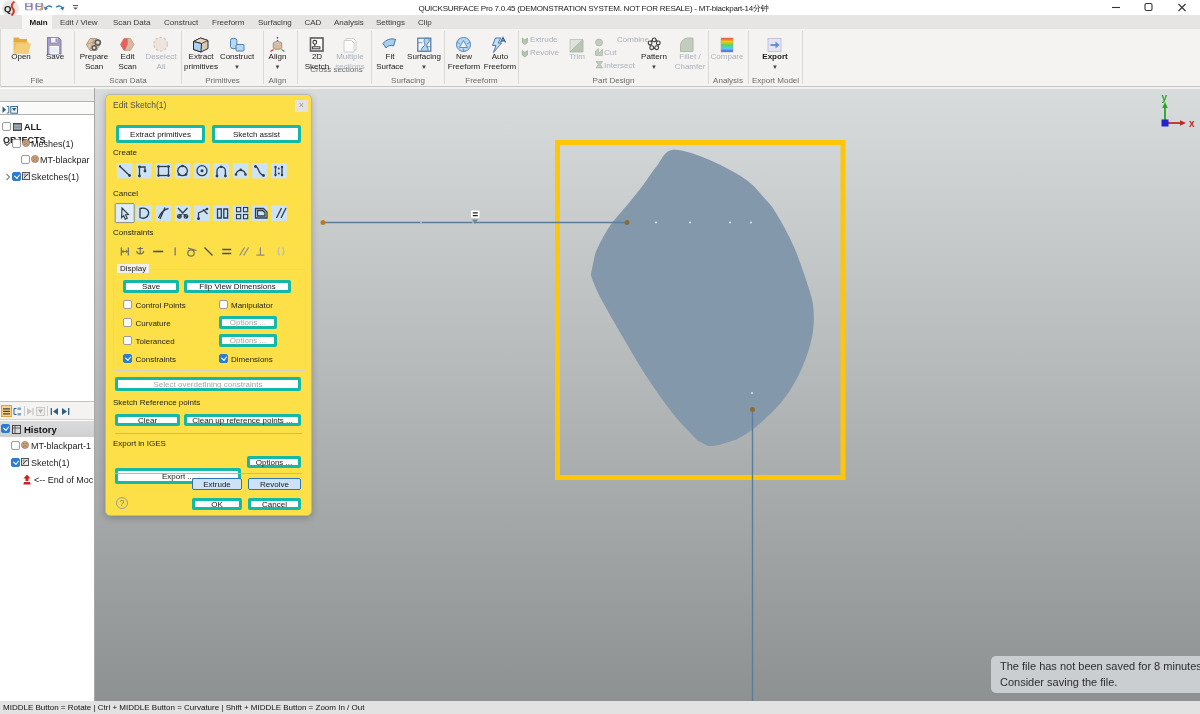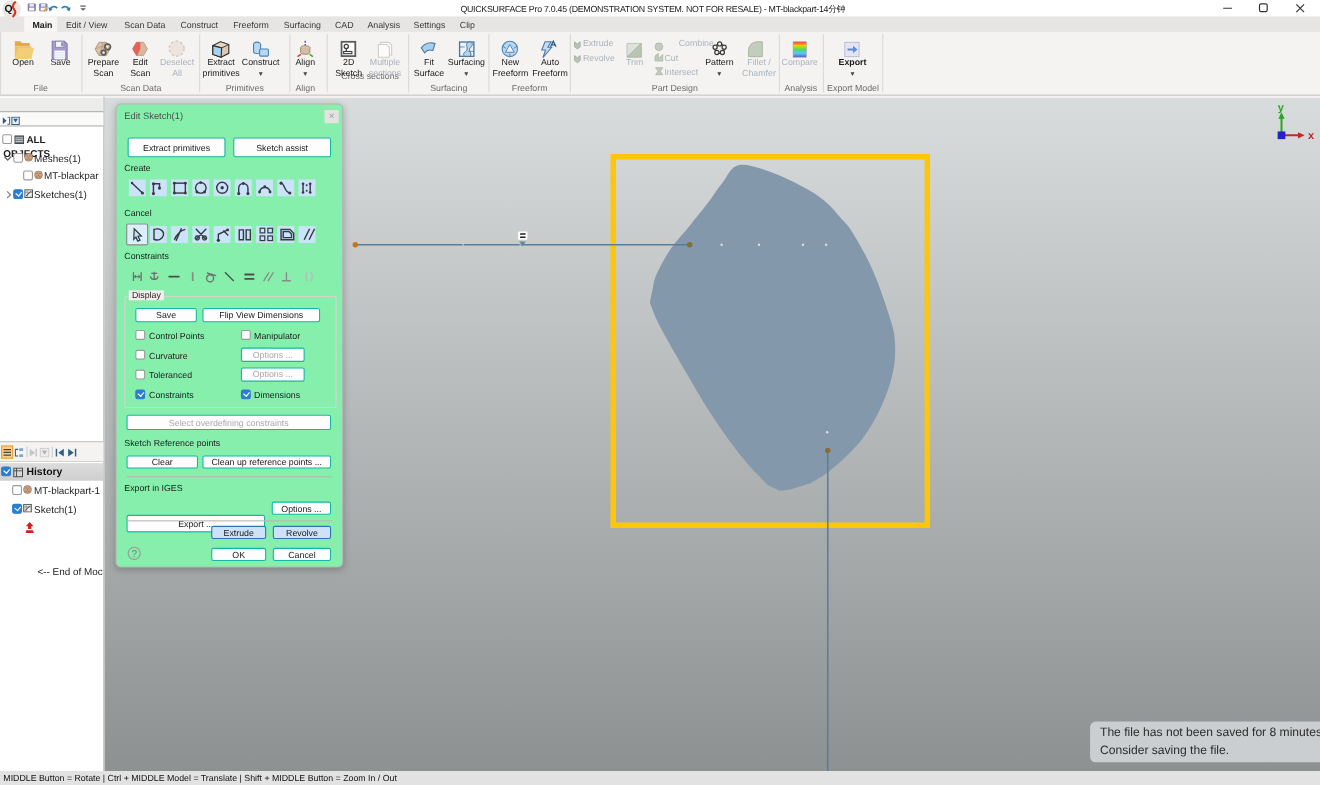--- a/index.html
+++ b/index.html
@@ -3,21 +3,21 @@
 <meta charset="utf-8">
 <style>
   * { margin:0; padding:0; box-sizing:border-box; }
   html,body { width:1200px; height:714px; overflow:hidden; }
   body { font-family:"Liberation Sans", sans-serif; background:#fff; }
   #app { position:relative; width:1200px; height:714px; background:#f2f1ef; }
   .abs { position:absolute; }
   .glabel { font-size:8px; color:#6b6b6b; text-align:center; }
   .ilabel { font-size:8px; color:#1a1a1a; text-align:center; line-height:10px; }
   .dis { color:#a9b2bd; }
-  .dlgbtn { background:#fdfdfd; border:1px solid #14b8a6; border-radius:2px; font-size:8px; color:#1a1a1a; text-align:right; display:flex; align-items:center; justify-content:center; }
+  .dlgbtn { background:#fdfdfd; border:3px solid #14b8a6; border-radius:2px; font-size:8px; color:#1a1a1a; text-align:right; display:flex; align-items:center; justify-content:center; }
   .bluebtn { background:#cde2f7; border:1px solid #2e75b6; border-radius:2px; font-size:8px; color:#1a1a1a; text-align:center; display:flex; align-items:center; justify-content:center; }
   .dlbl { font-size:8px; color:#1c1c1c; }
   .cb { position:absolute; width:8.5px; height:8.5px; background:#fdfdfd; border:1px solid #9b9b9b; border-radius:2px; }
   .cbc { position:absolute; width:8.5px; height:8.5px; background:#2b7cd3; border:1px solid #2b7cd3; border-radius:2px; }
   .cbc:after { content:""; position:absolute; left:1.8px; top:0.3px; width:2.6px; height:4.4px; border:solid #fff; border-width:0 1.3px 1.3px 0; transform:rotate(40deg); }
   .trow { position:absolute; font-size:9px; color:#1c1c1c; }
 </style>
 </head>
 <body>
 <div id="app">
@@ -370,21 +370,21 @@
     <svg class="abs" style="left:21px;top:370px" width="8" height="8">
         <rect x="0.5" y="0.5" width="7" height="7" fill="#ececec" stroke="#555" stroke-width="1"></rect>
         <path d="M 0.5 2.8 h 7 M 2.8 0.5 v 7" stroke="#777" stroke-width="0.6"></path>
         <path d="M 1.8 6.2 L 6.2 1.8" stroke="#333" stroke-width="0.9"></path>
       </svg>
     <span class="trow" style="left:31px;top:370px;">Sketch(1)</span>
     <svg class="abs" style="left:22px;top:386px" width="10" height="11" viewBox="0 0 10 11">
       <path d="M 5 0.5 L 8.5 4.5 L 6.5 4.5 L 6.5 7 L 3.5 7 L 3.5 4.5 L 1.5 4.5 Z" fill="#cc2222"></path>
       <path d="M 2 8 L 8 8 L 8.7 10.5 L 1.3 10.5 Z" fill="#cc2222"></path>
     </svg>
-    <span class="trow" style="left:34px;top:387px;margin-top:40px;">&lt;-- End of Moc</span>
+    <span class="trow" style="left:34px;top:387px;">&lt;-- End of Moc</span>
   </div>
 
   <svg id="vp" class="abs" style="left:95px;top:89px;" width="1105" height="612" viewBox="0 0 1105 612">
     <defs>
       <linearGradient id="vpg" x1="0" y1="0" x2="0" y2="1">
         <stop offset="0" stop-color="#d9dcdd"></stop>
         <stop offset="1" stop-color="#8d9191"></stop>
       </linearGradient>
     </defs>
     <rect x="0" y="0" width="1105" height="612" fill="url(#vpg)"></rect>
@@ -416,24 +416,24 @@
       <line x1="1072" y1="34" x2="1086" y2="34" stroke="#c22727" stroke-width="1.8"></line>
       <path d="M 1085 31.2 L 1091 34 L 1085 36.8 Z" fill="#c22727"></path>
       <text x="1094" y="37.5" fill="#c22727" font-size="10" font-weight="bold" font-family="Liberation Sans">x</text>
       <rect x="1066.5" y="30.5" width="7" height="7" fill="#2323cb"></rect>
     </g>
   </svg>
 
   <div class="abs" style="left:963px;top:656px;width:227px;height:37px;background:#cbced0;border-radius:5px;padding:3px 9px;font-size:11px;color:#2c2c2c;line-height:15.5px;white-space:nowrap;margin-left:28px;">The file has not been saved for 8 minutes.<br>Consider saving the file.</div>
 
   <div class="abs" style="left:0;top:701px;width:1200px;height:13px;background:#e2e2e2;">
-    <span class="abs" style="left:3px;top:2px;font-size:8px;color:#111;">MIDDLE Button = Rotate | Ctrl + MIDDLE Model = Translate | Shift + MIDDLE Button = Zoom In / Out</span>
+    <span class="abs" style="left:3px;top:2px;font-size:8px;color:#111;">MIDDLE Button = Rotate | Ctrl + MIDDLE Button = Curvature | Shift + MIDDLE Button = Zoom In / Out</span>
   </div>
 
-  <div id="dialog" class="abs" style="left:105px;top:94px;width:207px;height:422px;background:#86efac;border:1px solid #b3b7b6;border-radius:5px;box-shadow:0 2px 7px rgba(0,0,0,0.22);">
+  <div id="dialog" class="abs" style="left:105px;top:94px;width:207px;height:422px;background:#fde047;border:1px solid #b3b7b6;border-radius:5px;box-shadow:0 2px 7px rgba(0,0,0,0.22);">
     <div class="abs" style="left:7px;top:5px;font-size:8.5px;color:#4e4e4e;">Edit Sketch(1)</div>
     <div class="abs" style="left:189px;top:5px;width:13px;height:12px;background:#e4e3e1;color:#999;font-size:9px;text-align:center;line-height:11px;">×</div>
     <div class="abs dlgbtn" style="left:10px;top:30px;width:89px;height:18px;">Extract primitives</div>
     <div class="abs dlgbtn" style="left:106px;top:30px;width:89px;height:18px;">Sketch assist</div>
     <div class="abs dlbl" style="left:7px;top:53px;">Create</div>
     <svg id="createrow" class="abs" style="left:11px;top:68px" width="190" height="16" viewBox="0 0 190 16">
       <g fill="#cbe3f9">
           <rect x="0" y="0" width="15.4" height="15.4"></rect>
           <rect x="19.3" y="0" width="15.4" height="15.4"></rect>
           <rect x="38.6" y="0" width="15.4" height="15.4"></rect>

